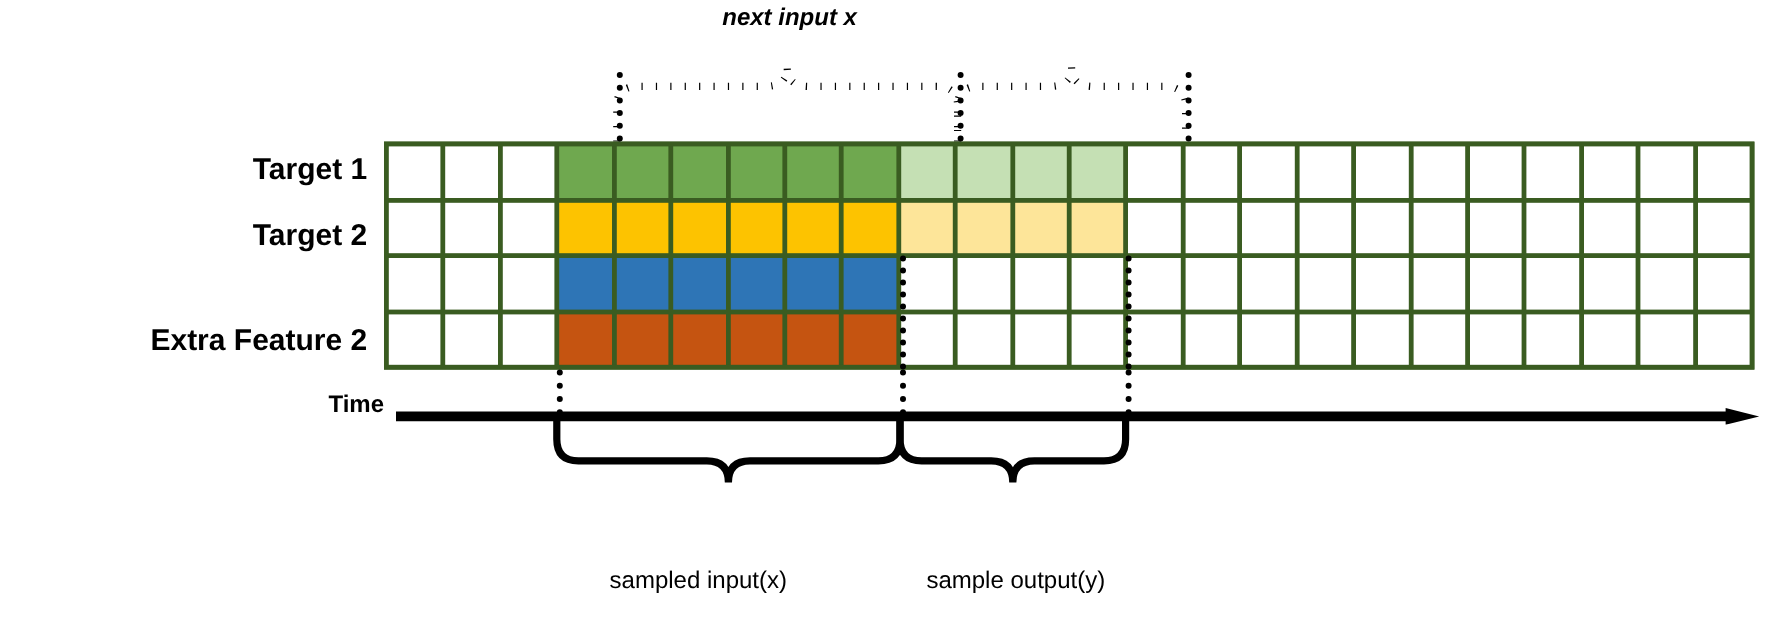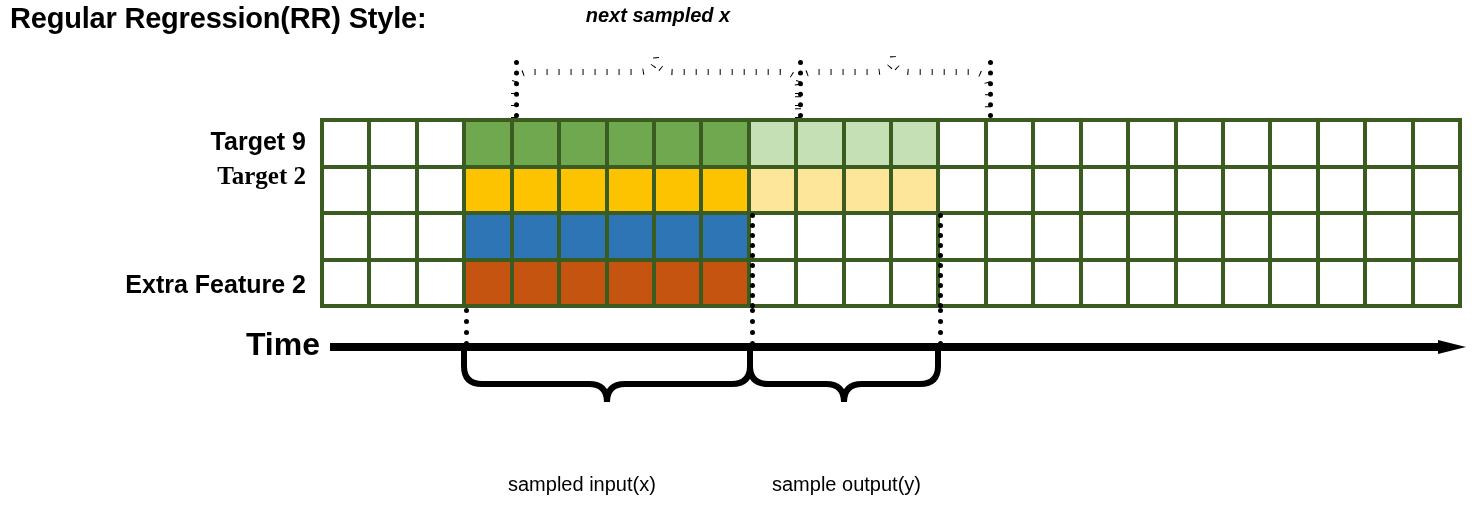--- a/index.html
+++ b/index.html
@@ -51,21 +51,21 @@
     width: 300px;
     text-align: right;
     font-size: 25px;
     font-weight: bold;
     color: #000000;
     white-space: nowrap;
     height: 47.5px;
     line-height: 47.5px;
   }
   #rowlbl-0 { top: 118px; }
-  #rowlbl-1 { top: 152px; font-family: Liberation Serif, serif; }
+  #rowlbl-1 { top: 173px; }
   #rowlbl-2 { top: 213px; }
   #rowlbl-3 { top: 260.5px; }
 
   
   #grid {
     position: absolute;
     left: 320px;
     top: 118px;
     width: 1142px;
     height: 190px;
@@ -79,21 +79,21 @@
   }
   .cell { background: #ffffff; }
 
   
   #time-label {
     position: absolute;
     left: 80px;
     top: 326px;
     width: 240px;
     text-align: right;
-    font-size: 32px;
+    font-size: 20px;
     font-weight: bold;
     color: #000000;
   }
   #time-axis {
     position: absolute;
     left: 330px;
     top: 340px;
     width: 1136px;
     height: 14px;
   }
@@ -125,32 +125,31 @@
     white-space: pre;
   }
   #note-input { left: 508px; top: 422px; }
   #note-output { left: 772px; top: 422px; }
 </style>
 </head>
 <body>
 
 <div id="stage">
 
-  <div id="title">Regular Regression(RR) Style:</div>
-
-  <div class="top-label" id="lbl-next-x">next sampled x</div>
+
+  <div class="top-label" id="lbl-next-x">next input x</div>
 
   <svg class="brace-layer" id="top-braces" viewBox="0 0 1476 516" xmlns="http://www.w3.org/2000/svg">
 
     <path d="M 514,118 L 514,88 Q 514,72 532,72 L 638,72 Q 656,72 656,56 Q 656,72 674,72 L 780,72 Q 798,72 798,88 L 798,118" fill="none" stroke="#000000" stroke-width="6" stroke-linecap="butt" stroke-dasharray="1 11"></path>
 
     <path d="M 798,118 L 798,88 Q 798,72 816,72 L 875,72 Q 893,72 893,56 Q 893,72 911,72 L 970,72 Q 988,72 988,88 L 988,118" fill="none" stroke="#000000" stroke-width="6" stroke-linecap="butt" stroke-dasharray="1 11"></path>
   </svg>
 
-  <div class="row-label" id="rowlbl-0">Target 9</div>
+  <div class="row-label" id="rowlbl-0">Target 1</div>
   <div class="row-label" id="rowlbl-1">Target 2</div>
   <div class="row-label" id="rowlbl-3">Extra Feature 2</div>
 
   <div id="grid">
       <div class="cell" style="background: rgb(255, 255, 255);"></div>
       <div class="cell" style="background: rgb(255, 255, 255);"></div>
       <div class="cell" style="background: rgb(255, 255, 255);"></div>
       <div class="cell" style="background: rgb(111, 168, 79);"></div>
       <div class="cell" style="background: rgb(111, 168, 79);"></div>
       <div class="cell" style="background: rgb(111, 168, 79);"></div>

